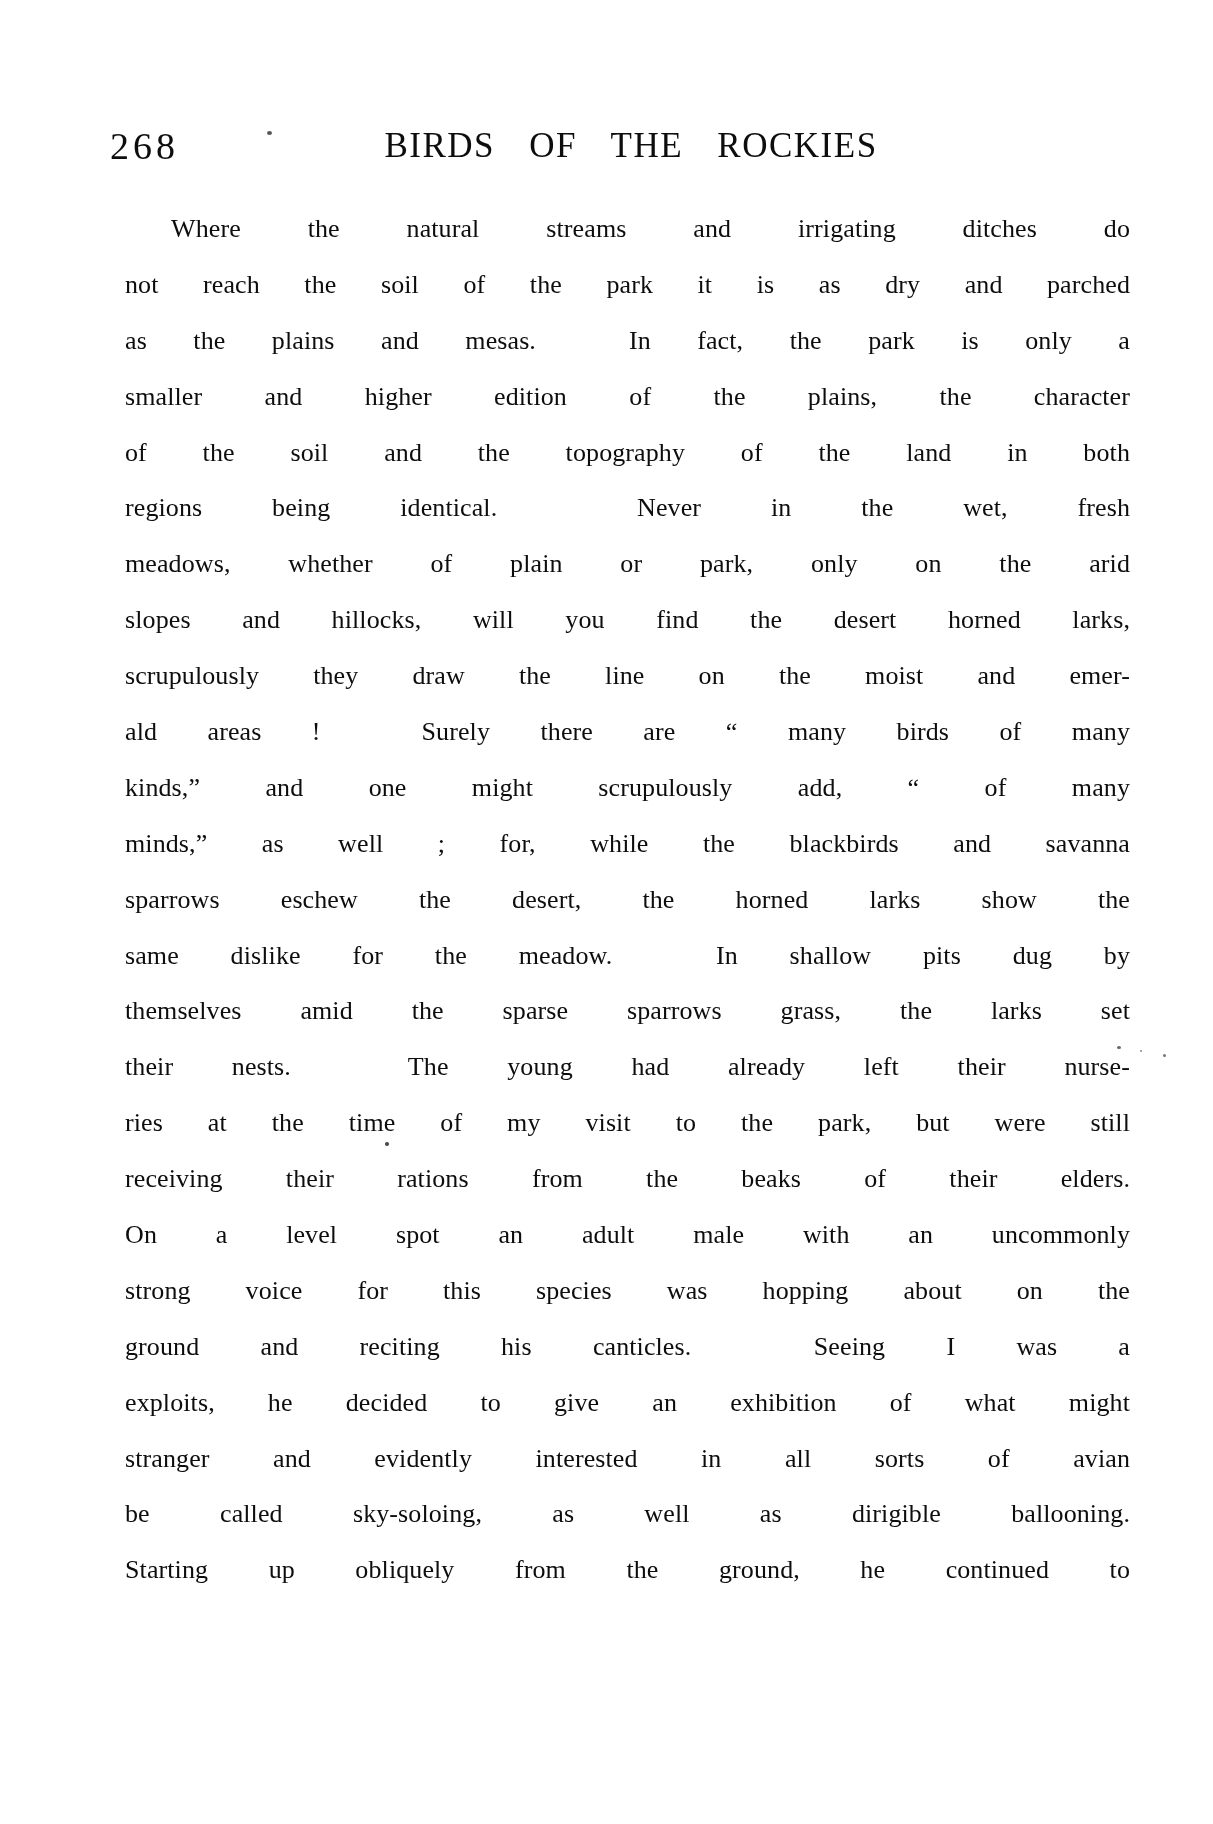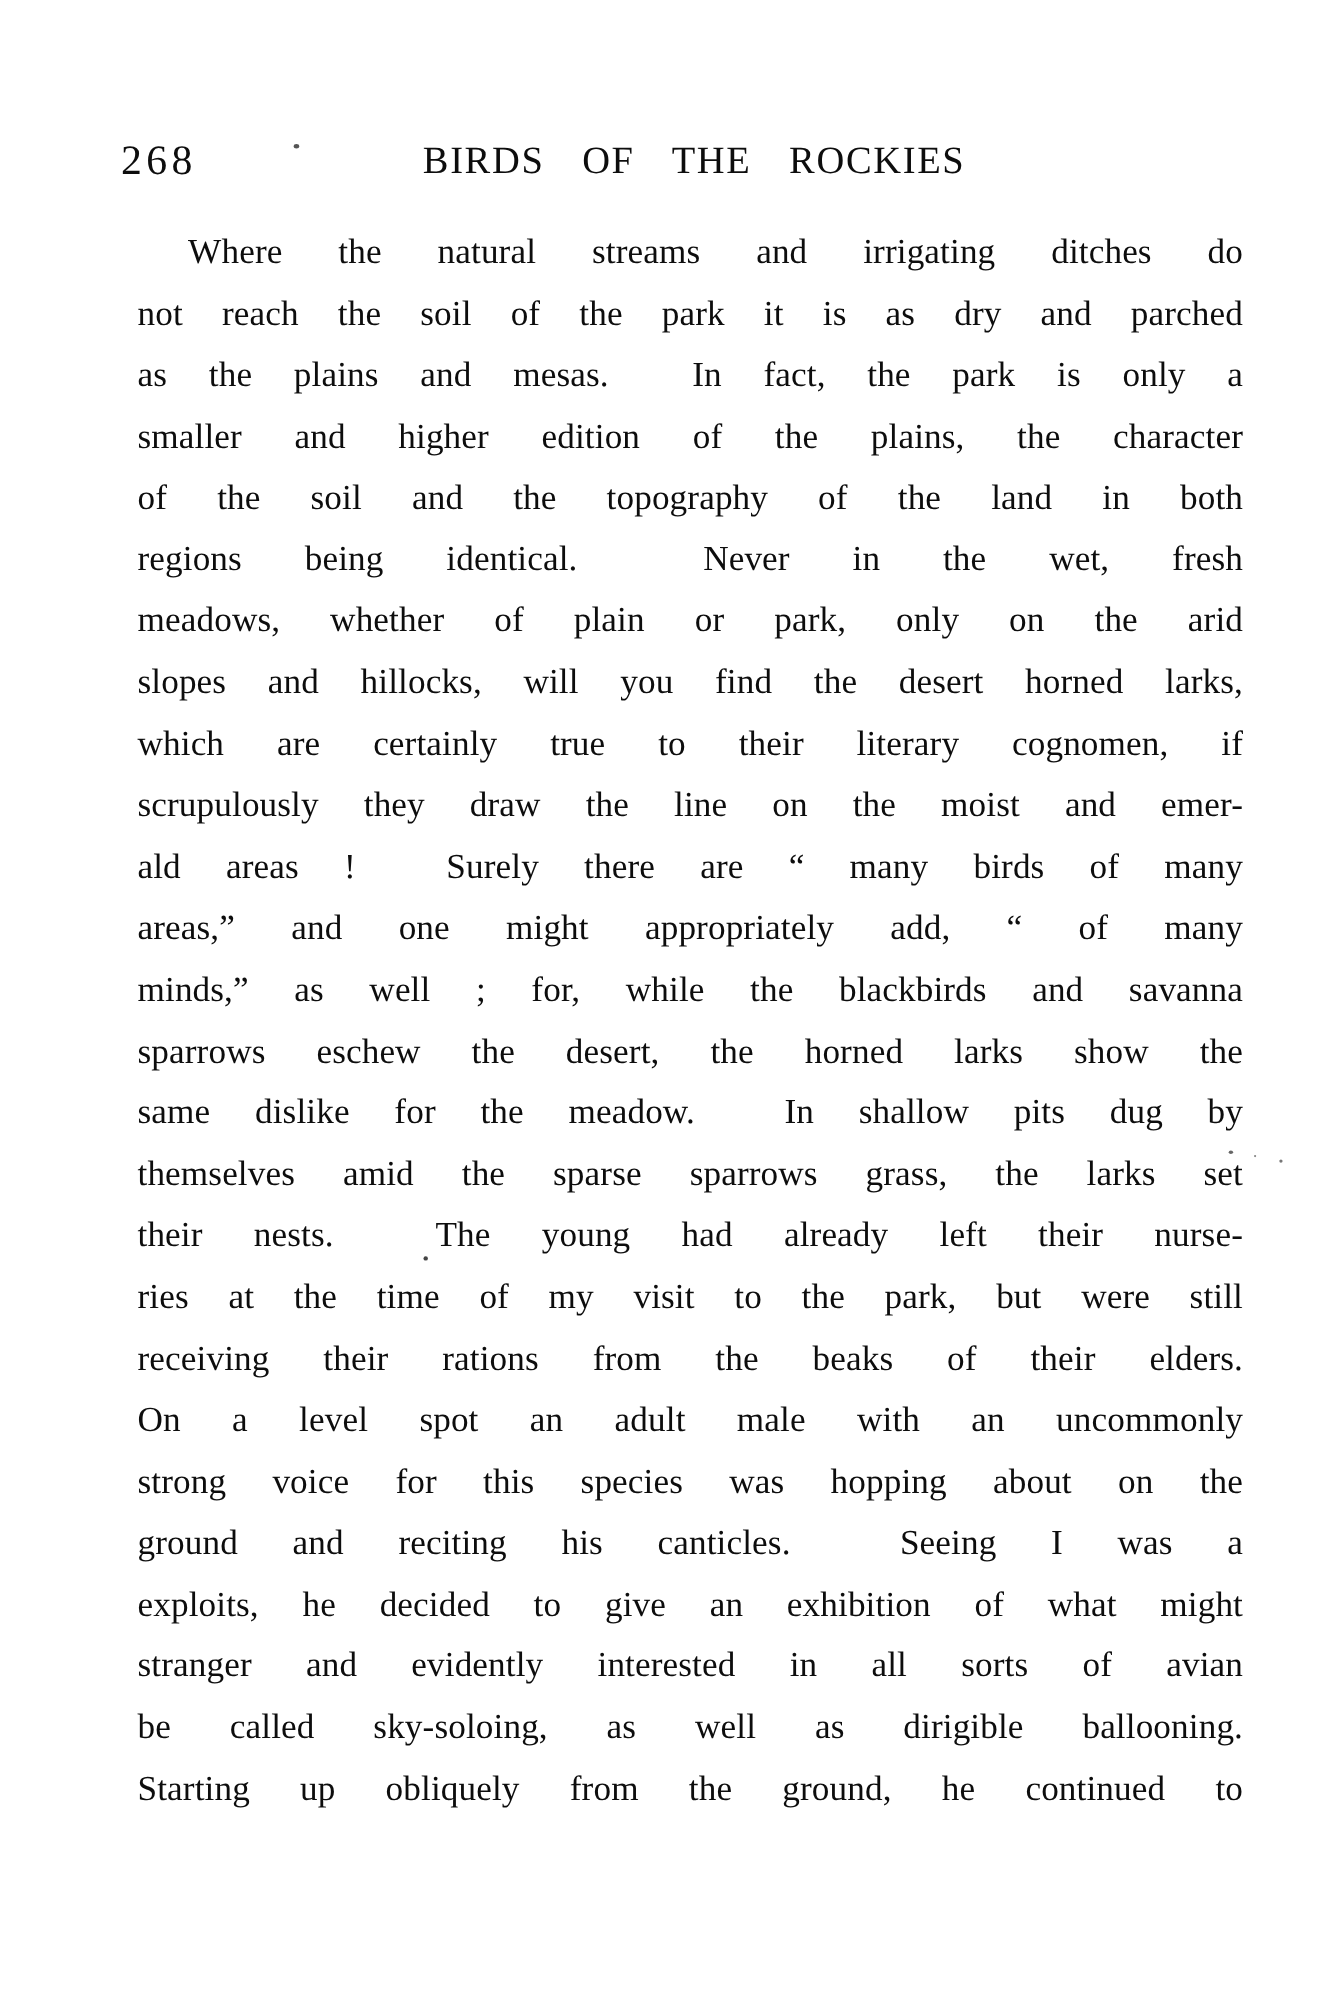--- a/index.html
+++ b/index.html
@@ -39,21 +39,21 @@
   }
   .body-text {
     position: absolute;
     left: 125px;
     top: 201px;
     width: 1005px;
   }
   .line {
     height: 55.9px;
     line-height: 55.9px;
-    font-size: 32px;
+    font-size: 26px;
     text-align: justify;
     text-align-last: justify;
     white-space: pre-wrap;
     letter-spacing: 0.1px;
   }
   .line.first {
     text-indent: 46px;
   }
   .speck {
     position: absolute;
@@ -75,24 +75,23 @@
 
   <div class="body-text">
       <div class="line first">Where the natural streams and irrigating ditches do</div>
       <div class="line">not reach the soil of the park it is as dry and parched</div>
       <div class="line">as the plains and mesas.  In fact, the park is only a</div>
       <div class="line">smaller and higher edition of the plains, the character</div>
       <div class="line">of the soil and the topography of the land in both</div>
       <div class="line">regions being identical.  Never in the wet, fresh</div>
       <div class="line">meadows, whether of plain or park, only on the arid</div>
       <div class="line">slopes and hillocks, will you find the desert horned larks,</div>
-      <div class="line">which are certainly true to their literary cognomen, if</div>
       <div class="line">scrupulously they draw the line on the moist and emer-</div>
       <div class="line">ald areas !  Surely there are “ many birds of many</div>
-      <div class="line">areas,” and one might appropriately add, “ of many</div>
+      <div class="line">kinds,” and one might scrupulously add, “ of many</div>
       <div class="line">minds,” as well ; for, while the blackbirds and savanna</div>
       <div class="line">sparrows eschew the desert, the horned larks show the</div>
       <div class="line">same dislike for the meadow.  In shallow pits dug by</div>
       <div class="line">themselves amid the sparse sparrows grass, the larks set</div>
       <div class="line">their nests.  The young had already left their nurse-</div>
       <div class="line">ries at the time of my visit to the park, but were still</div>
       <div class="line">receiving their rations from the beaks of their elders.</div>
       <div class="line">On a level spot an adult male with an uncommonly</div>
       <div class="line">strong voice for this species was hopping about on the</div>
       <div class="line">ground and reciting his canticles.  Seeing I was a</div>

